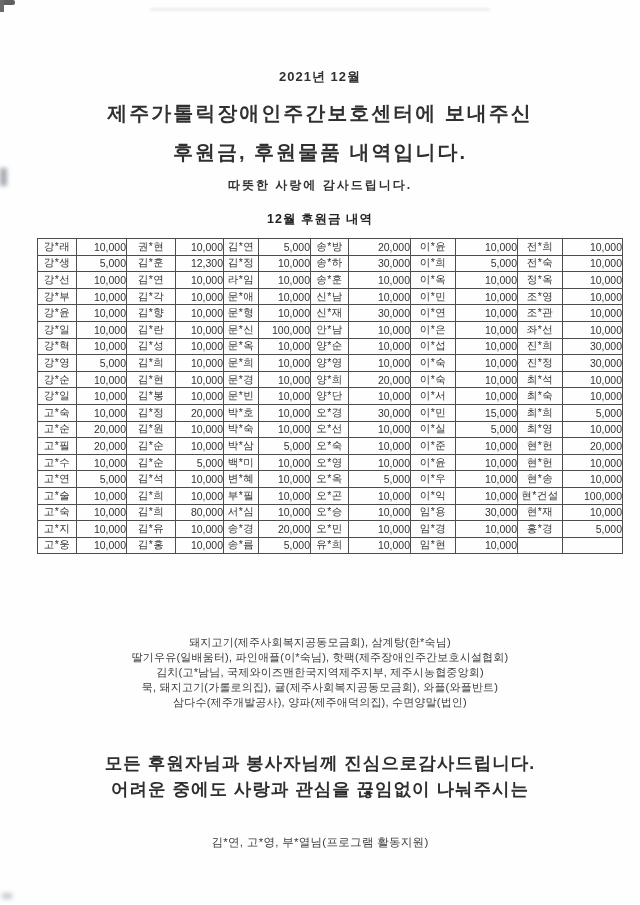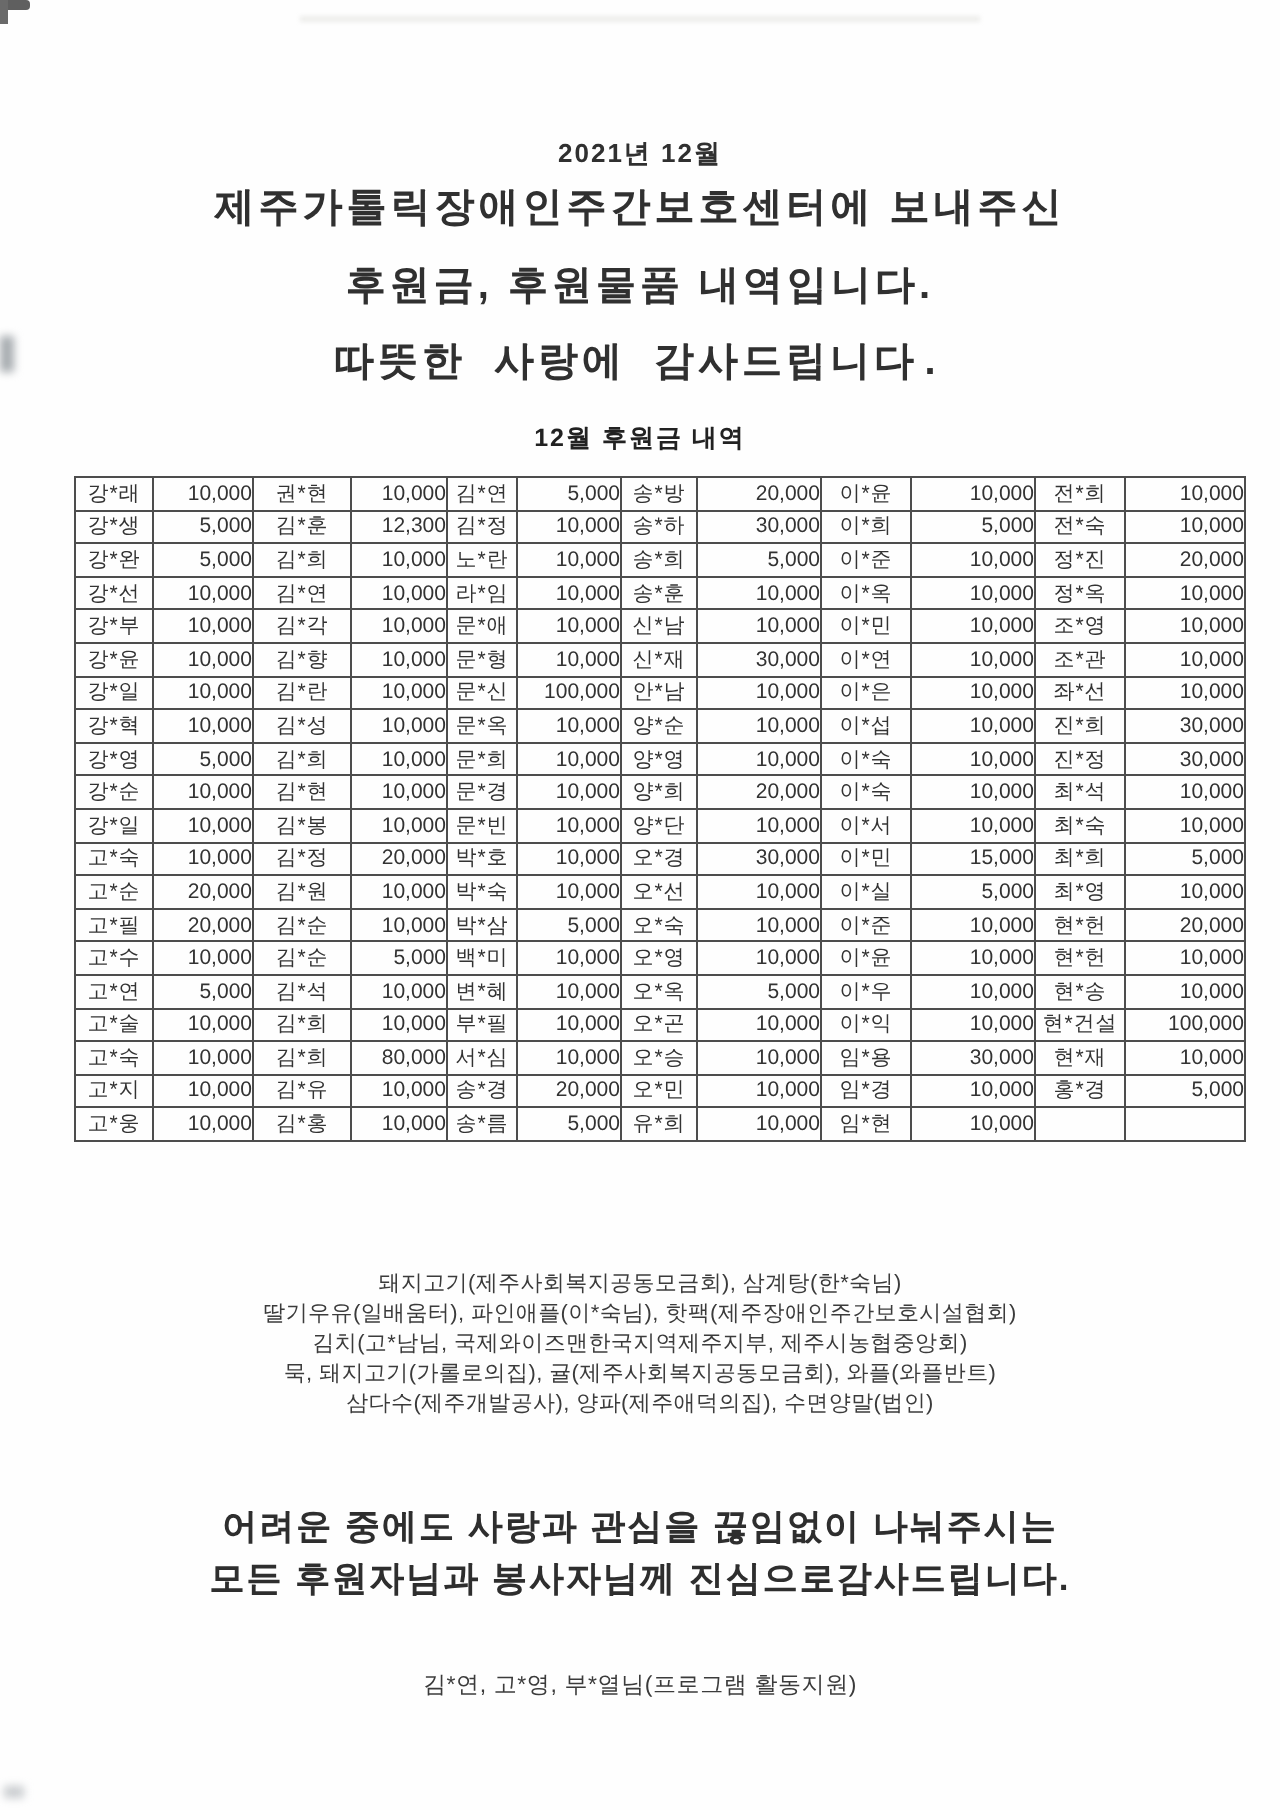--- a/index.html
+++ b/index.html
@@ -9,23 +9,23 @@
     font-family:"Liberation Sans","DejaVu Sans",sans-serif;
     color:#3a3a3a;
     position:relative;
     overflow:hidden;
   }
   .page{position:relative;width:640px;height:905px;background:#fefefe;}
 
   
   .header{position:absolute;top:68px;left:0;width:640px;text-align:center;color:#303030;}
   .h-line1{font-size:13px;font-weight:bold;letter-spacing:1px;}
-  .h-line2{font-size:20px;font-weight:bold;letter-spacing:2px;margin-top:4px;}
+  .h-line2{font-size:20px;font-weight:bold;letter-spacing:2px;margin-top:14px;}
   .h-line3{font-size:20px;font-weight:bold;letter-spacing:2px;margin-top:12px;}
-  .h-line4{font-size:20px;font-weight:bold;letter-spacing:2px;margin-top:11px;font-family:Liberation Mono, monospace;}
+  .h-line4{font-size:12px;font-weight:bold;letter-spacing:2px;margin-top:11px;}
   .table-title{font-size:12.5px;font-weight:bold;letter-spacing:1px;margin-top:17px;color:#222;}
 
   
   table.donations{
     position:absolute;top:238px;left:37px;
     width:585px;
     border-collapse:collapse;
     table-layout:fixed;
     border:1.5px solid #3c3c3c;
   }
@@ -119,34 +119,20 @@
           <td class="name-cell">김*정</td>
           <td class="amount-cell">10,000</td>
           <td class="name-cell">송*하</td>
           <td class="amount-cell">30,000</td>
           <td class="name-cell">이*희</td>
           <td class="amount-cell">5,000</td>
           <td class="name-cell">전*숙</td>
           <td class="amount-cell">10,000</td>
         </tr>
         <tr>
-          <td class="name-cell">강*완</td>
-          <td class="amount-cell">5,000</td>
-          <td class="name-cell">김*희</td>
-          <td class="amount-cell">10,000</td>
-          <td class="name-cell">노*란</td>
-          <td class="amount-cell">10,000</td>
-          <td class="name-cell">송*희</td>
-          <td class="amount-cell">5,000</td>
-          <td class="name-cell">이*준</td>
-          <td class="amount-cell">10,000</td>
-          <td class="name-cell">정*진</td>
-          <td class="amount-cell">20,000</td>
-        </tr>
-        <tr>
           <td class="name-cell">강*선</td>
           <td class="amount-cell">10,000</td>
           <td class="name-cell">김*연</td>
           <td class="amount-cell">10,000</td>
           <td class="name-cell">라*임</td>
           <td class="amount-cell">10,000</td>
           <td class="name-cell">송*훈</td>
           <td class="amount-cell">10,000</td>
           <td class="name-cell">이*옥</td>
           <td class="amount-cell">10,000</td>
@@ -382,19 +368,19 @@
 
   <div class="items">
       <div class="item-line">돼지고기(제주사회복지공동모금회), 삼계탕(한*숙님)</div>
       <div class="item-line">딸기우유(일배움터), 파인애플(이*숙님), 핫팩(제주장애인주간보호시설협회)</div>
       <div class="item-line">김치(고*남님, 국제와이즈맨한국지역제주지부, 제주시농협중앙회)</div>
       <div class="item-line">묵, 돼지고기(가롤로의집), 귤(제주사회복지공동모금회), 와플(와플반트)</div>
       <div class="item-line">삼다수(제주개발공사), 양파(제주애덕의집), 수면양말(법인)</div>
     </div>
 
   <div class="thanks">
+    <div>모든 후원자님과 봉사자님께 진심으로감사드립니다.</div>
     <div>어려운 중에도 사랑과 관심을 끊임없이 나눠주시는</div>
-    <div>모든 후원자님과 봉사자님께 진심으로감사드립니다.</div>
   </div>
 
   <div class="credits">김*연, 고*영, 부*열님(프로그램 활동지원)</div>
 
 </div>
 
 </body></html>

